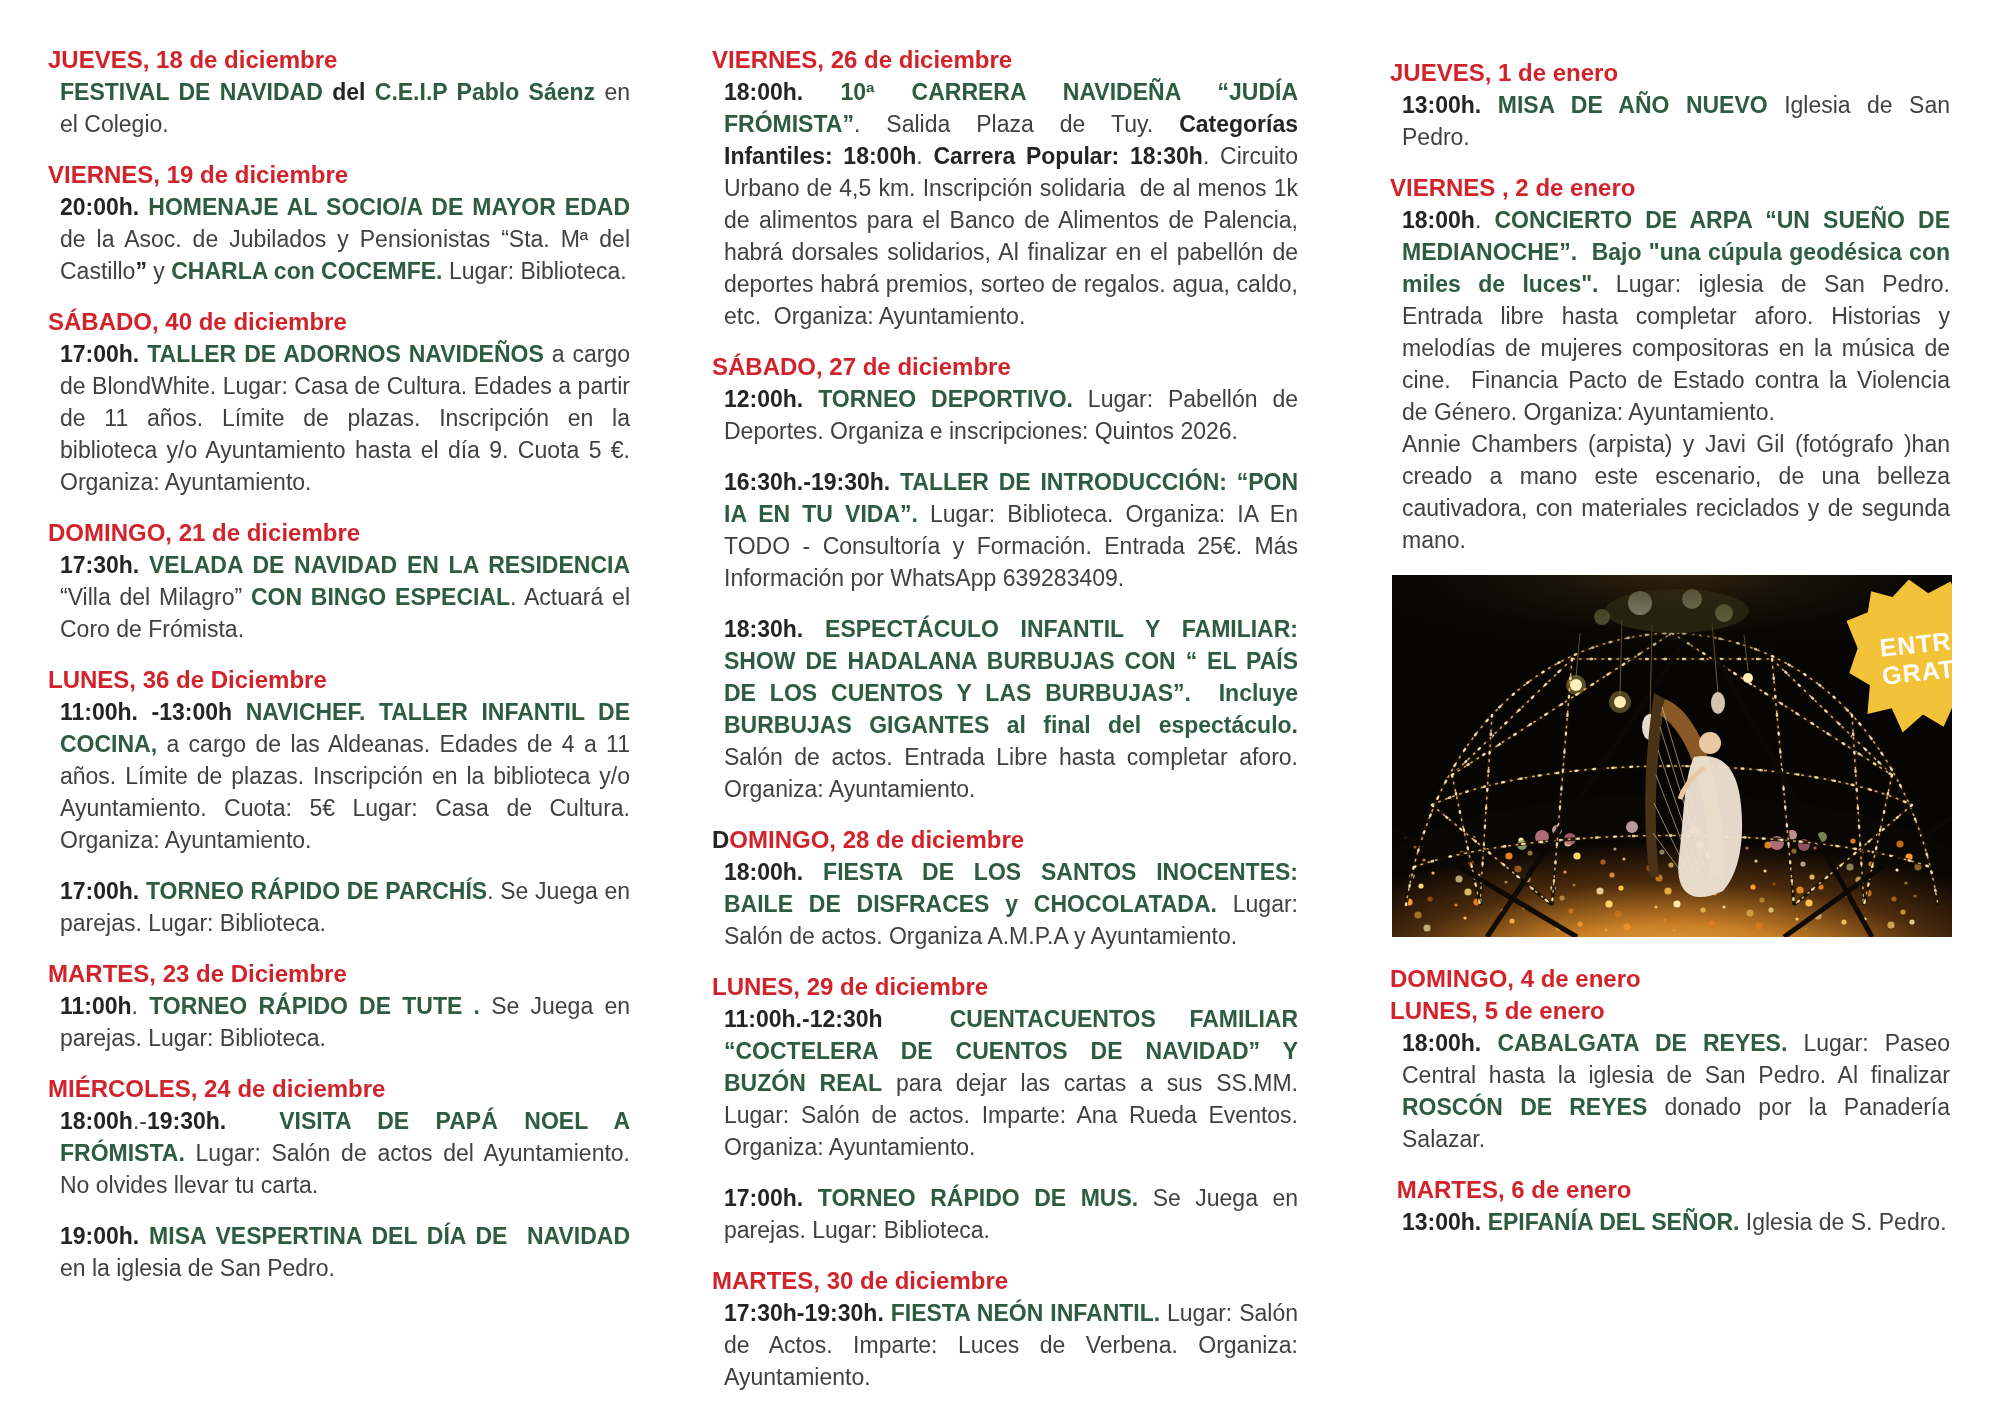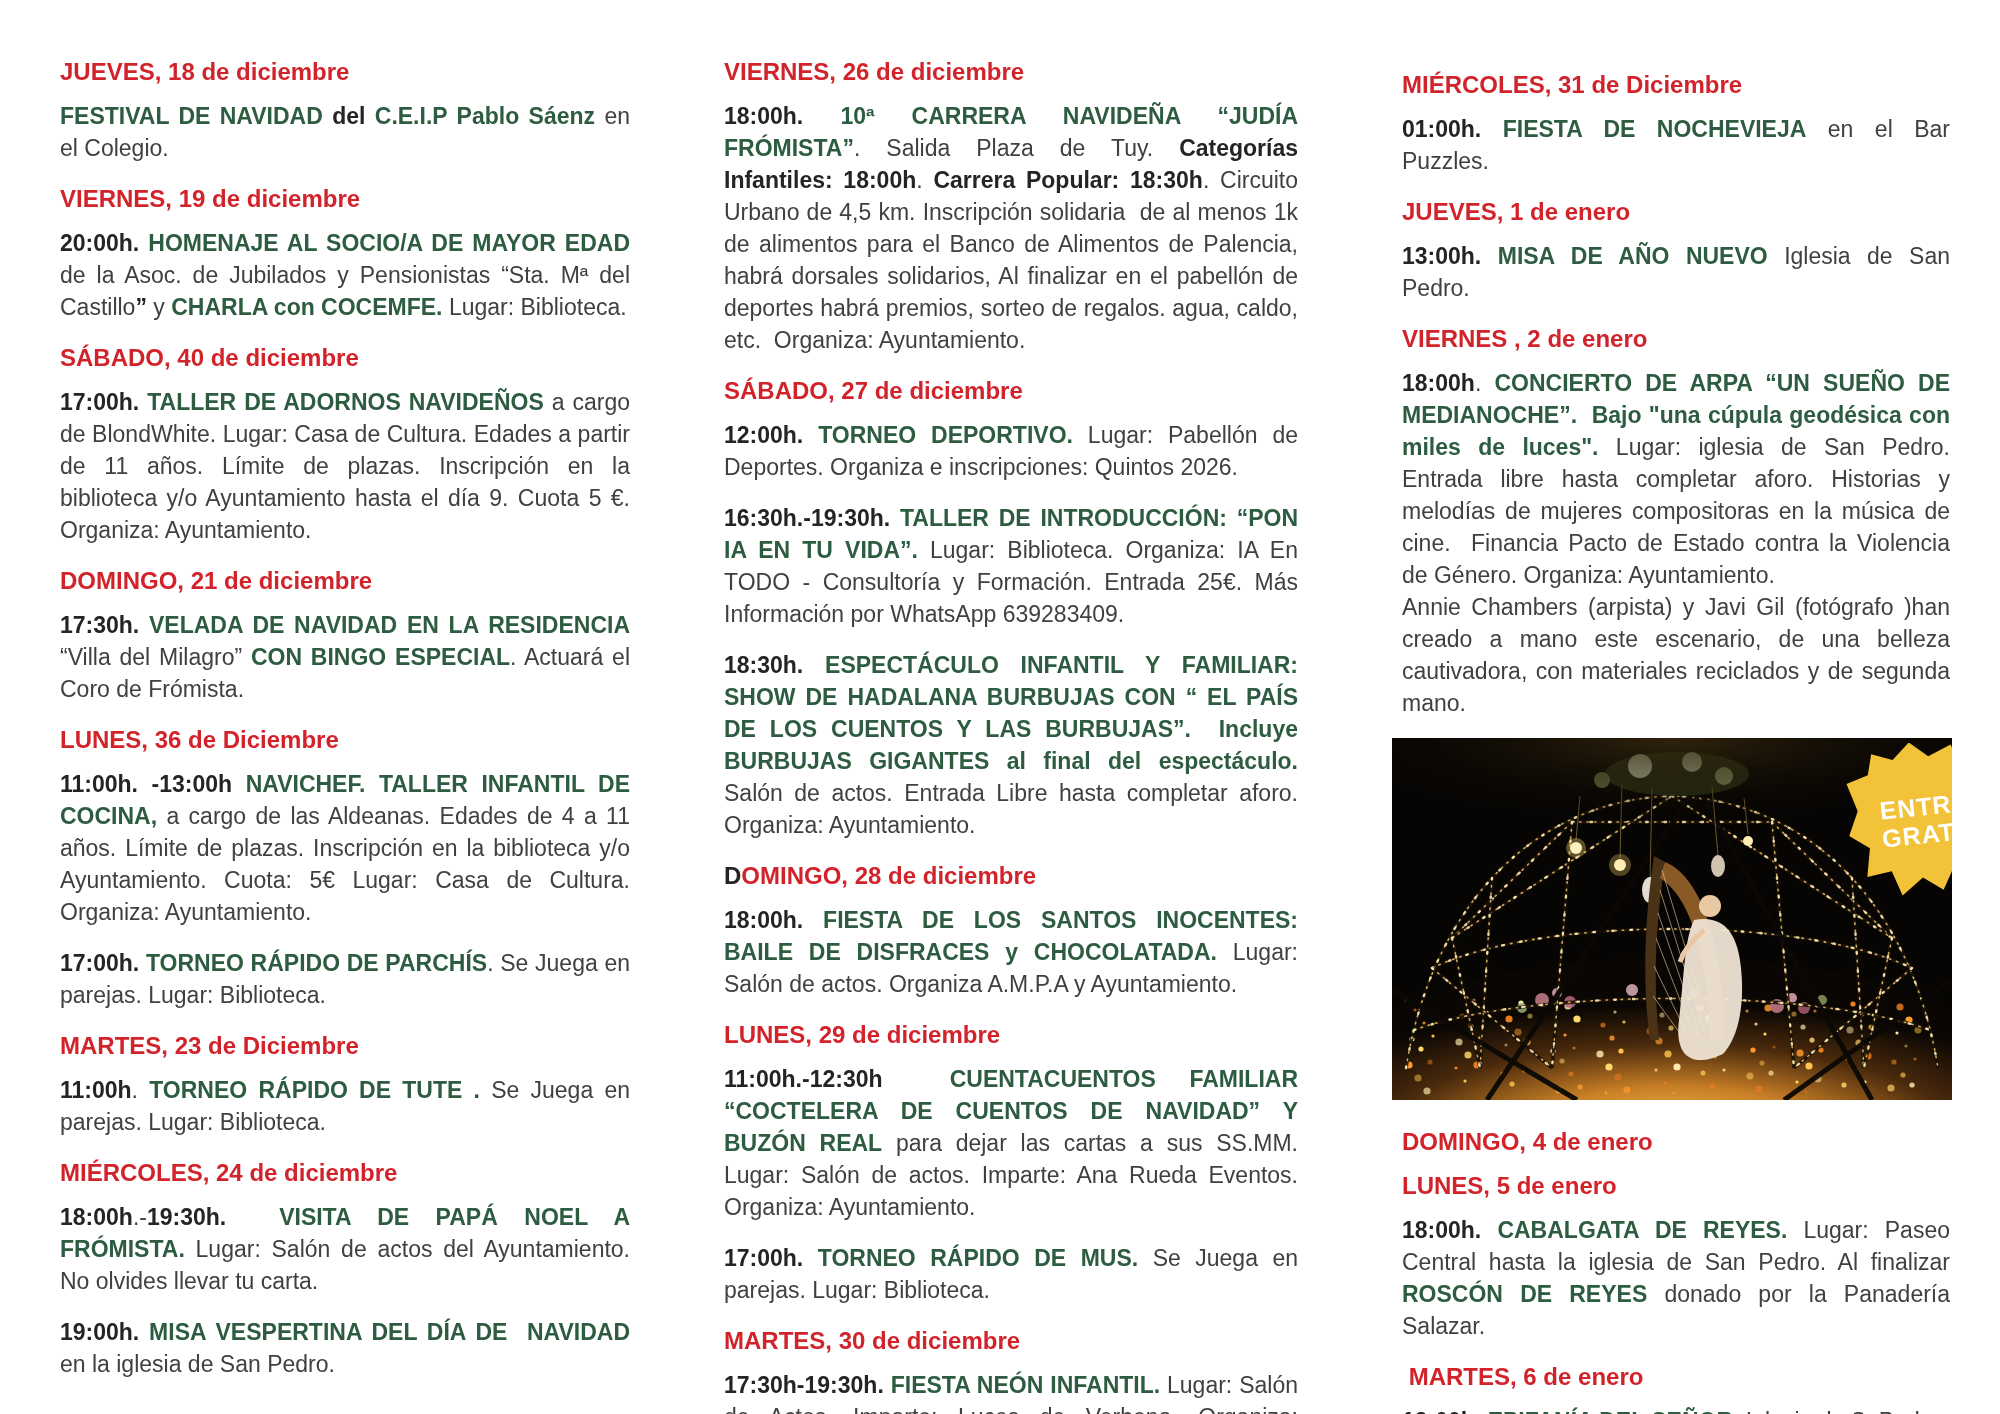--- a/index.html
+++ b/index.html
@@ -10,21 +10,21 @@
     -webkit-font-smoothing:antialiased;
   }
   .page{position:relative;width:2000px;height:1414px;background:#ffffff;}
   .columns{display:flex;padding:44px 38px 0 48px;align-items:flex-start;}
   .col{flex:0 0 auto;}
   .col1{width:594px;}
   .col2{width:598px;margin-left:70px;}
   .col3{width:572px;margin-left:80px;margin-top:13px;}
   .event{margin:0;}
   .heading{
-    margin:12px;font-size:24px;line-height:32px;font-weight:700;color:#d2232b;
+    margin:0;font-size:24px;line-height:32px;font-weight:700;color:#d2232b;
   }
   .para{
     margin:0 12px 19px;font-size:23px;line-height:32px;text-align:justify;color:#404040;
   }
   .seg{white-space:pre-wrap;}
   .s-red{color:#d2232b;font-weight:700;}
   .s-green{color:#2d5c40;font-weight:700;}
   .s-dark{color:#404040;font-weight:400;}
   .s-darkb{color:#242424;font-weight:700;}
   
@@ -99,24 +99,20 @@
           <h3 class="heading"><span class="seg s-red">LUNES, 29 de diciembre</span></h3>
           <p class="para"><span class="seg s-darkb">11:00h.-12:30h</span><span class="seg s-dark">  </span><span class="seg s-green">CUENTACUENTOS FAMILIAR “COCTELERA DE CUENTOS DE NAVIDAD” Y BUZÓN REAL</span><span class="seg s-dark"> para dejar las cartas a sus SS.MM. Lugar: Salón de actos. Imparte: Ana Rueda Eventos. Organiza: Ayuntamiento.</span></p>
           <p class="para"><span class="seg s-darkb">17:00h.</span><span class="seg s-dark"> </span><span class="seg s-green">TORNEO RÁPIDO DE MUS.</span><span class="seg s-dark"> Se Juega en parejas. Lugar: Biblioteca.</span></p>
         </section>
         <section class="event">
           <h3 class="heading"><span class="seg s-red">MARTES, 30 de diciembre</span></h3>
           <p class="para"><span class="seg s-darkb">17:30h-19:30h.</span><span class="seg s-dark"> </span><span class="seg s-green">FIESTA NEÓN INFANTIL.</span><span class="seg s-dark"> Lugar: Salón de Actos. Imparte: Luces de Verbena. Organiza: Ayuntamiento.</span></p>
         </section>
       </div>
       <div class="col col3">
-        <section class="event">
-          <h3 class="heading"><span class="seg s-red">MIÉRCOLES, 31 de Diciembre</span></h3>
-          <p class="para"><span class="seg s-darkb">01:00h.</span><span class="seg s-dark"> </span><span class="seg s-green">FIESTA DE NOCHEVIEJA</span><span class="seg s-dark"> en el Bar Puzzles.</span></p>
-        </section>
         <section class="event">
           <h3 class="heading"><span class="seg s-red">JUEVES, 1 de enero</span></h3>
           <p class="para"><span class="seg s-darkb">13:00h.</span><span class="seg s-dark"> </span><span class="seg s-green">MISA DE AÑO NUEVO</span><span class="seg s-dark"> Iglesia de San Pedro.</span></p>
         </section>
         <section class="event">
           <h3 class="heading"><span class="seg s-red">VIERNES , 2 de enero</span></h3>
           <p class="para"><span class="seg s-darkb">18:00h</span><span class="seg s-dark">. </span><span class="seg s-green">CONCIERTO DE ARPA “UN SUEÑO DE MEDIANOCHE”.</span><span class="seg s-dark">  </span><span class="seg s-green">Bajo "una cúpula geodésica con miles de luces".</span><span class="seg s-dark"> Lugar: iglesia de San Pedro. Entrada libre hasta completar aforo. Historias y melodías de mujeres compositoras en la música de cine.  Financia Pacto de Estado contra la Violencia de Género. Organiza: Ayuntamiento.
 </span><span class="seg s-dark">Annie Chambers (arpista) y Javi Gil (fotógrafo )han creado a mano este escenario, de una belleza cautivadora, con materiales reciclados y de segunda mano.</span></p>
         </section>
         <div class="photo">

